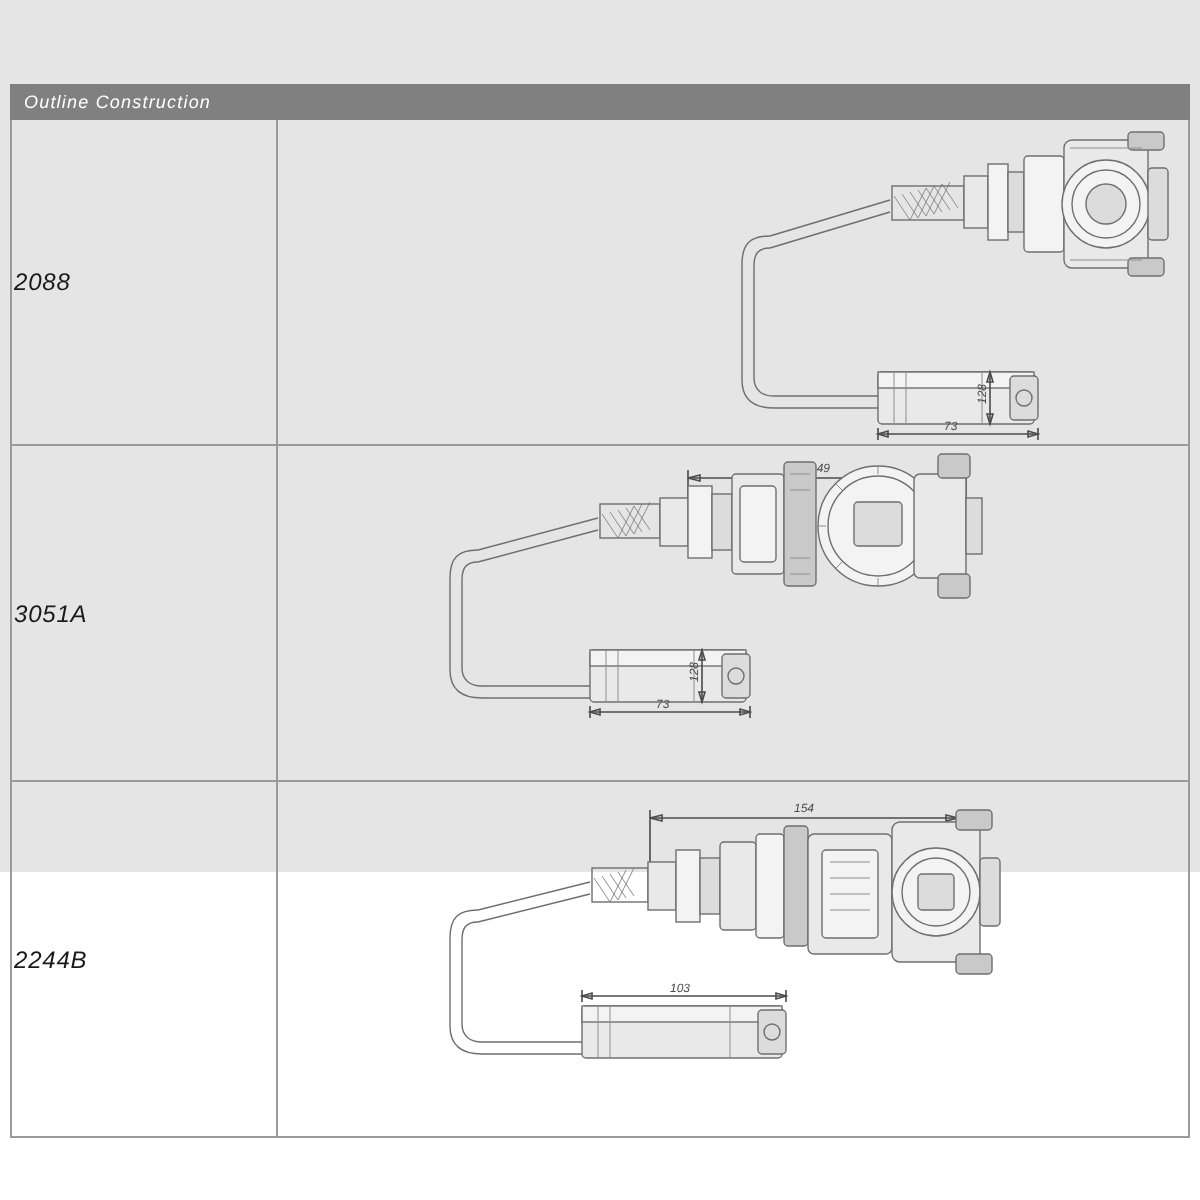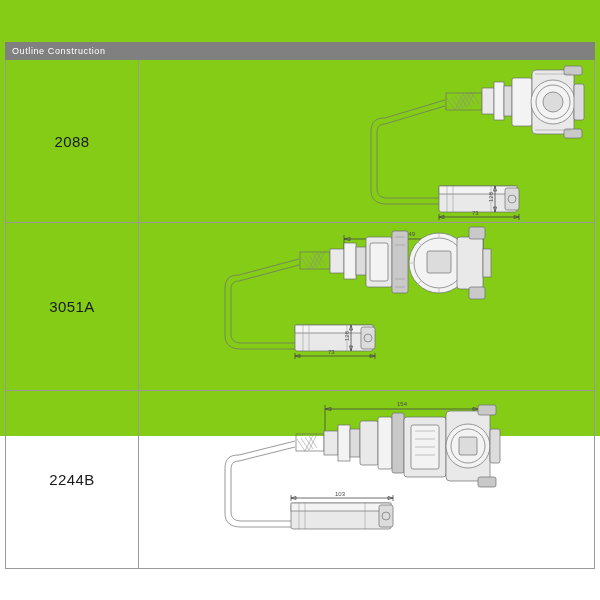--- a/index.html
+++ b/index.html
@@ -11,21 +11,22 @@
     width: 600px;
     height: 600px;
     font-family: "Liberation Sans", sans-serif;
     color: #222;
     overflow: hidden;
   }
   .page {
     position: relative;
     width: 600px;
     height: 436px;
-    background: #84cc16;
+    background: #e5e5e5;
+    font-style: italic;
   }
   .table {
     position: absolute;
     left: 5px;
     top: 42px;
     width: 590px;
     border: 1px solid #9a9a9a;
     border-collapse: collapse;
     box-sizing: border-box;
   }
@@ -42,23 +43,22 @@
     padding: 0 6px;
     border: 1px solid #808080;
     text-align: left;
     vertical-align: middle;
     font-weight: normal;
   }
   .row { }
   .label-cell {
     width: 133px;
     border: 1px solid #9a9a9a;
-    text-align: center;
     vertical-align: middle;
-    font-size: 15px;
+    font-size: 12px;
     color: #1a1a1a;
     letter-spacing: 0.4px;
   }
   .draw-cell {
     border: 1px solid #9a9a9a;
     padding: 0;
     vertical-align: top;
     position: relative;
   }
   .draw-cell svg {

